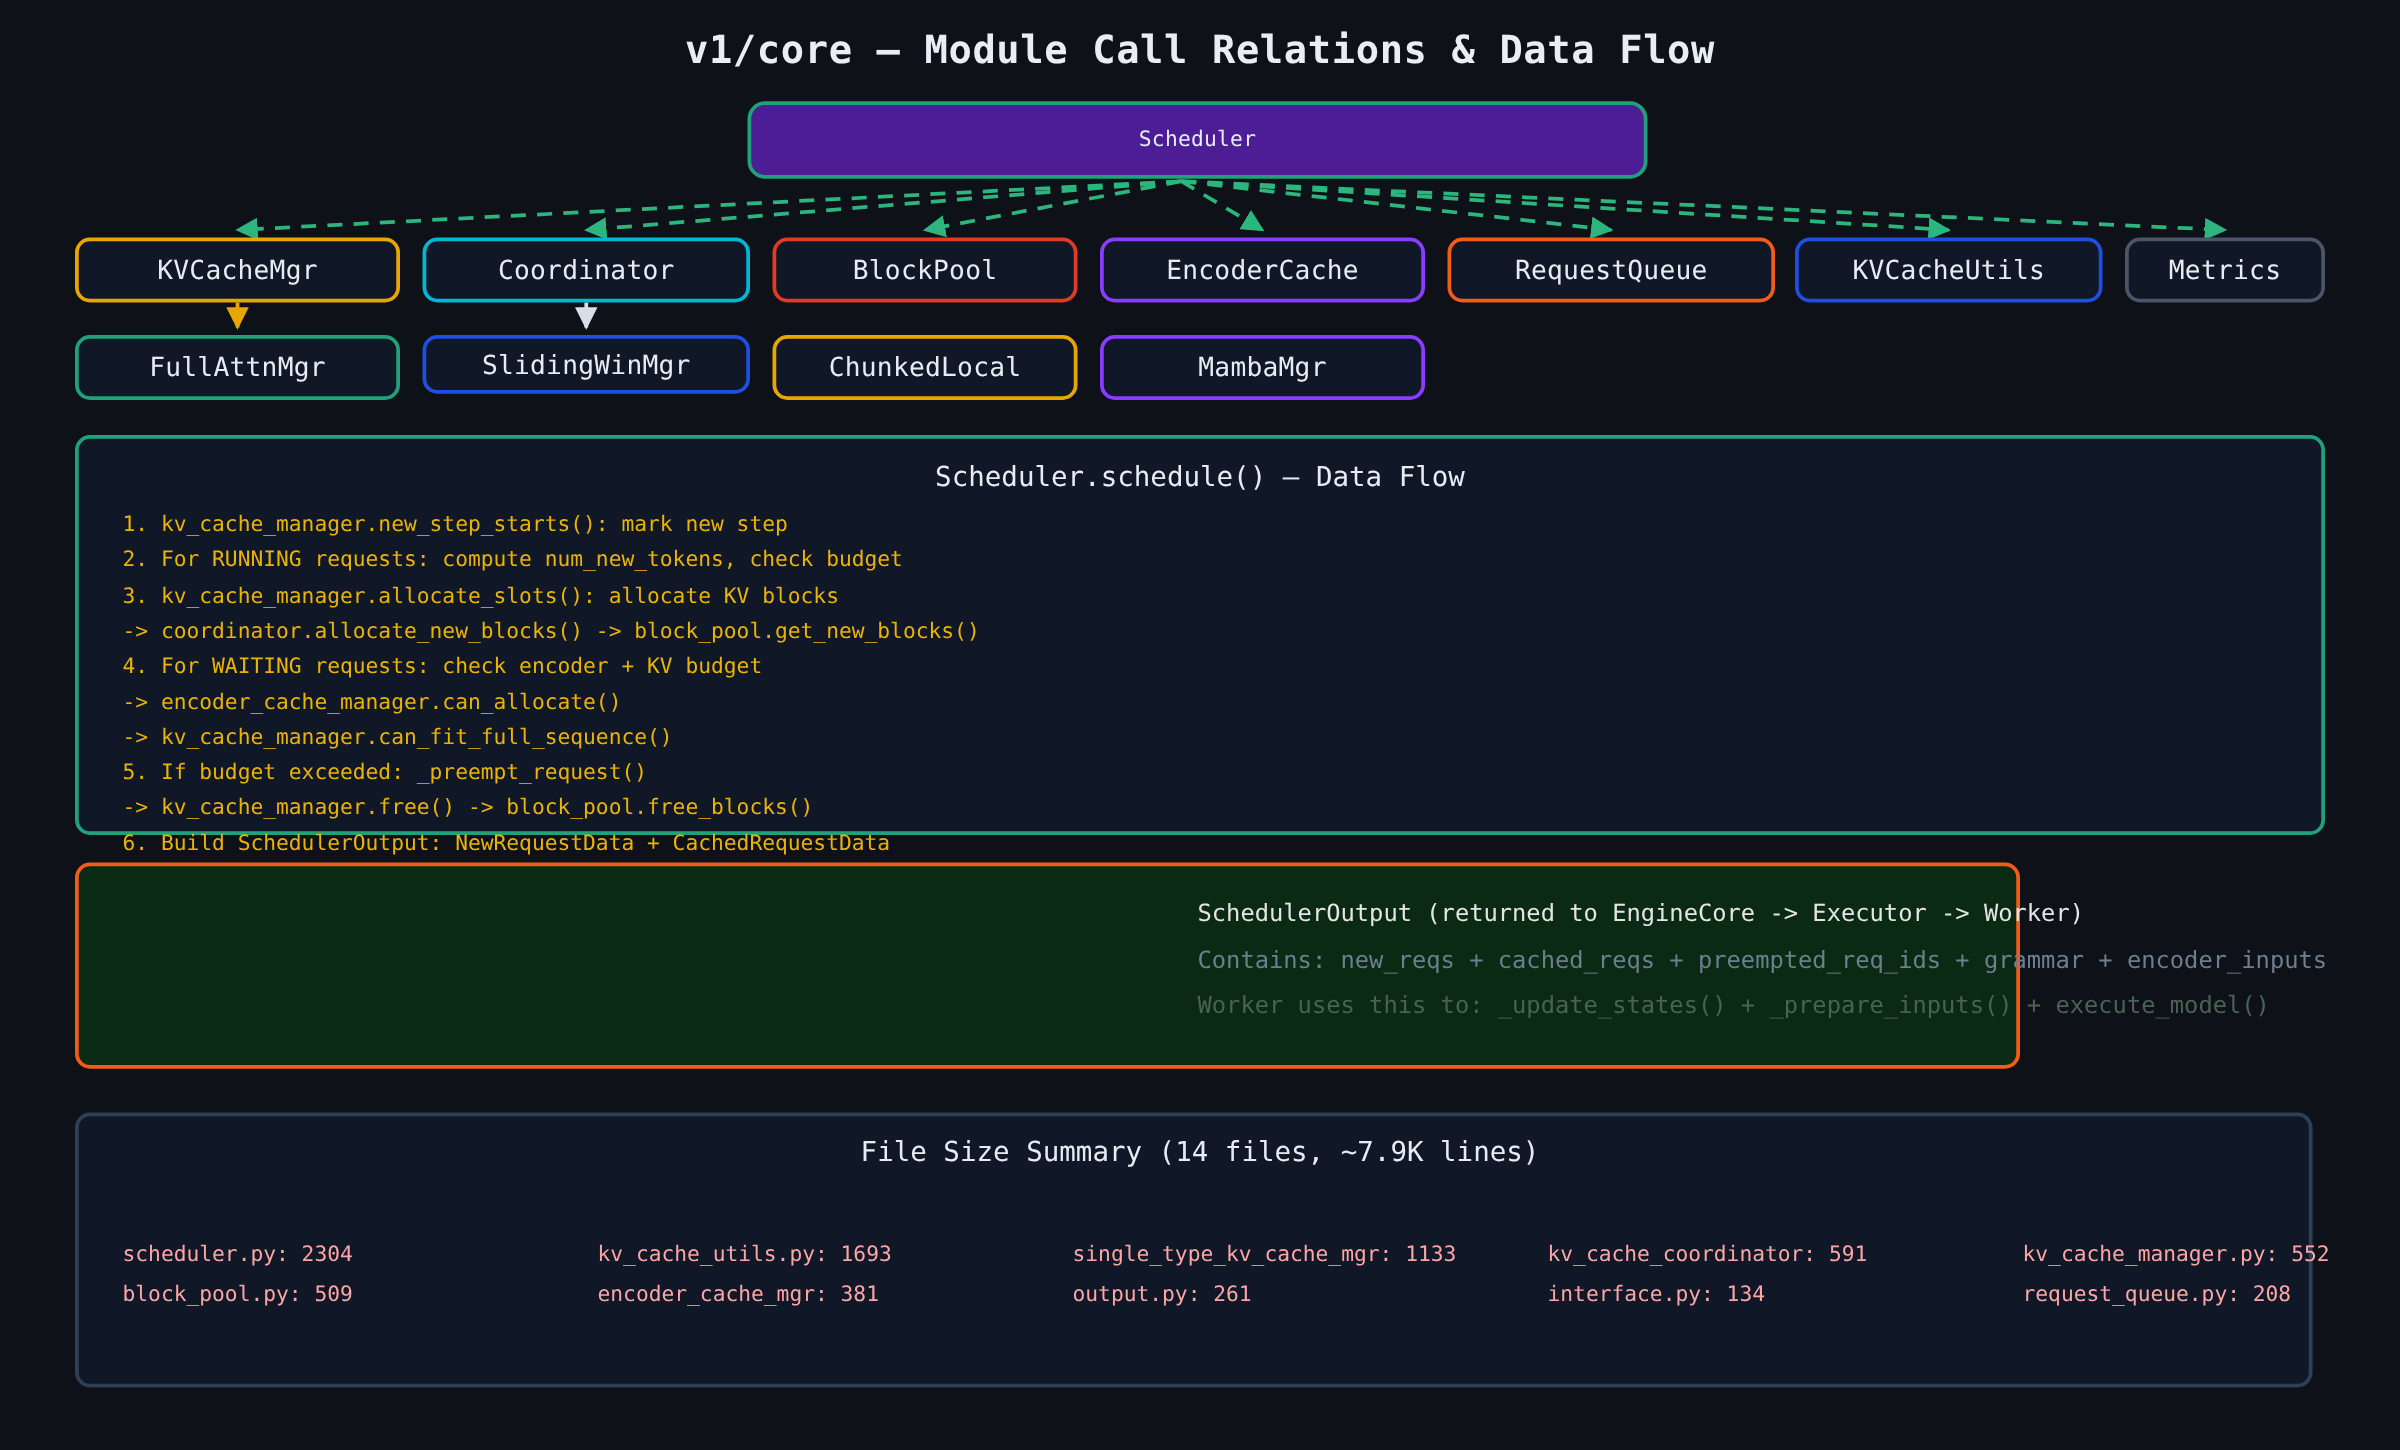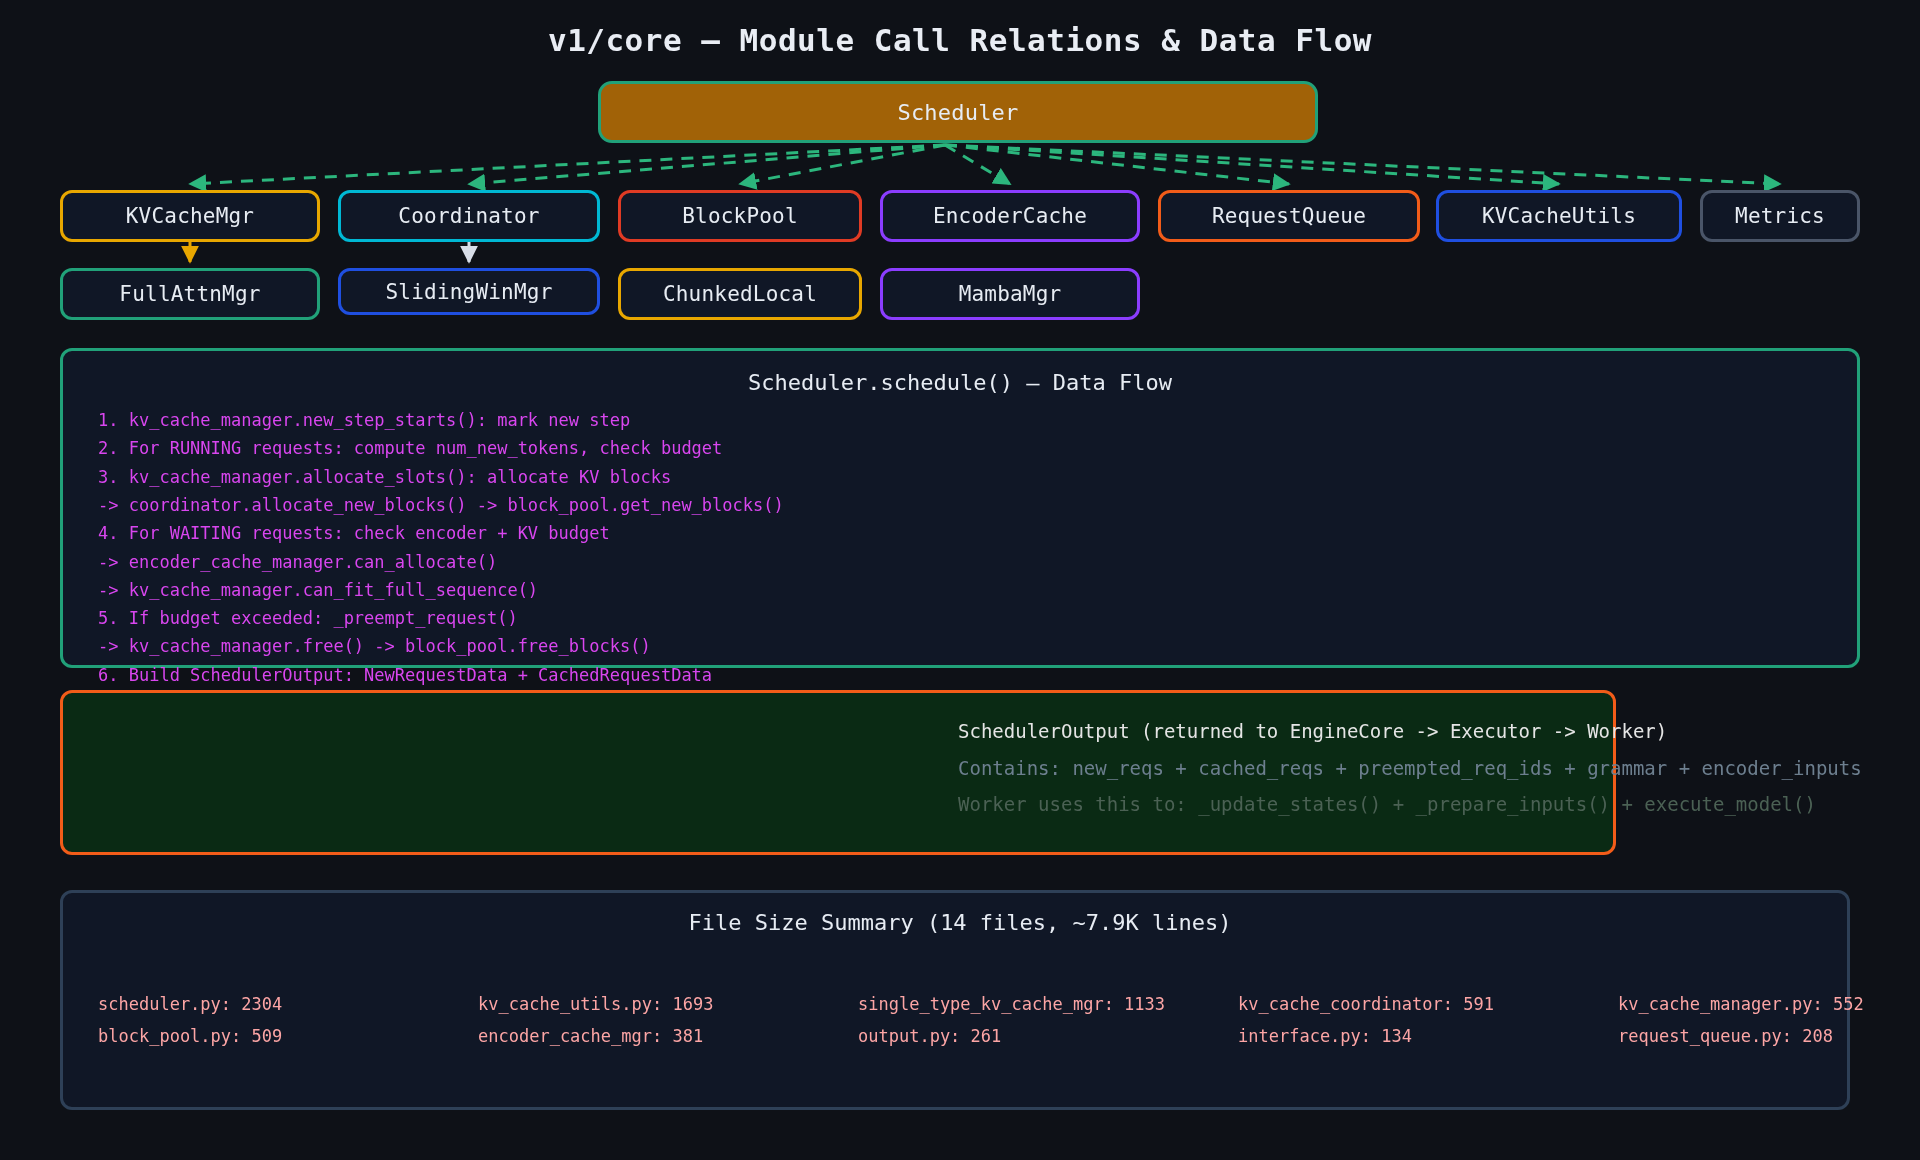--- a/index.html
+++ b/index.html
@@ -56,22 +56,22 @@
     display: flex;
     align-items: center;
     justify-content: center;
     font-size: 21px;
     color: #e7ecf3;
     background: #101726;
     font-family: "DejaVu Sans Mono", "Liberation Mono", monospace;
     letter-spacing: 0.2px;
   }
   .node.root {
-    background: #a16207;
-    font-size: 22px;
+    background: #4c1d95;
+    font-size: 17px;
     border-radius: 14px;
     justify-content: center;
   }
 
   
   .panel {
     position: absolute;
     box-sizing: border-box;
     border-radius: 12px;
     border-style: solid;
@@ -83,21 +83,21 @@
     width: 100%;
     text-align: center;
     font-size: 22px;
     color: #e7ecf3;
     font-family: "DejaVu Sans Mono", "Liberation Mono", monospace;
     white-space: nowrap;
   }
   .flow-line {
     position: absolute;
     font-size: 17px;
-    color: #d946ef;
+    color: #eab308;
     white-space: nowrap;
     font-family: "DejaVu Sans Mono", "Liberation Mono", monospace;
     letter-spacing: 0px;
   }
   .out-line {
     position: absolute;
     font-size: 19px;
     white-space: nowrap;
     font-family: "DejaVu Sans Mono", "Liberation Mono", monospace;
   }

